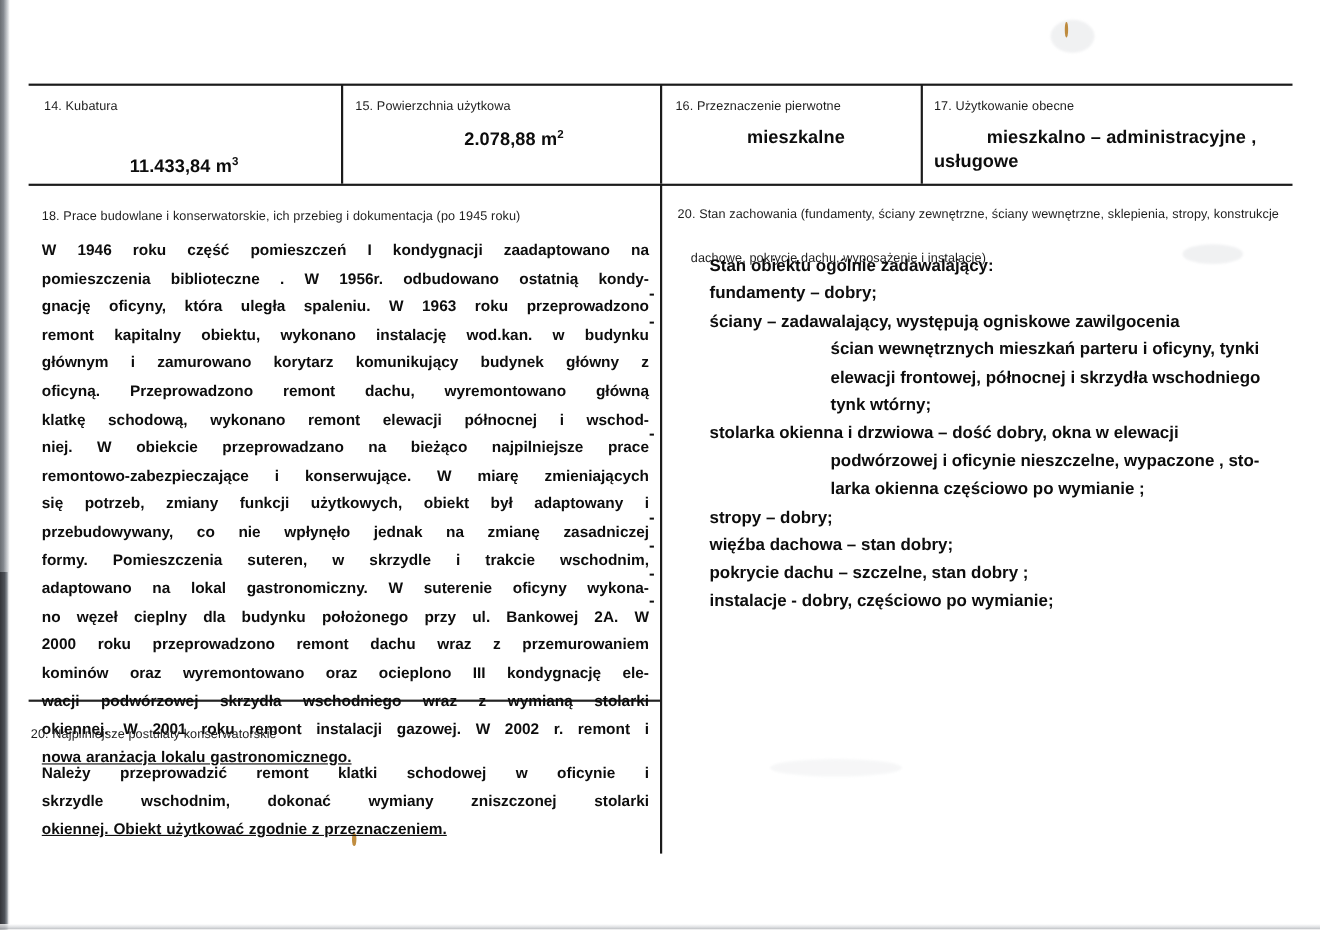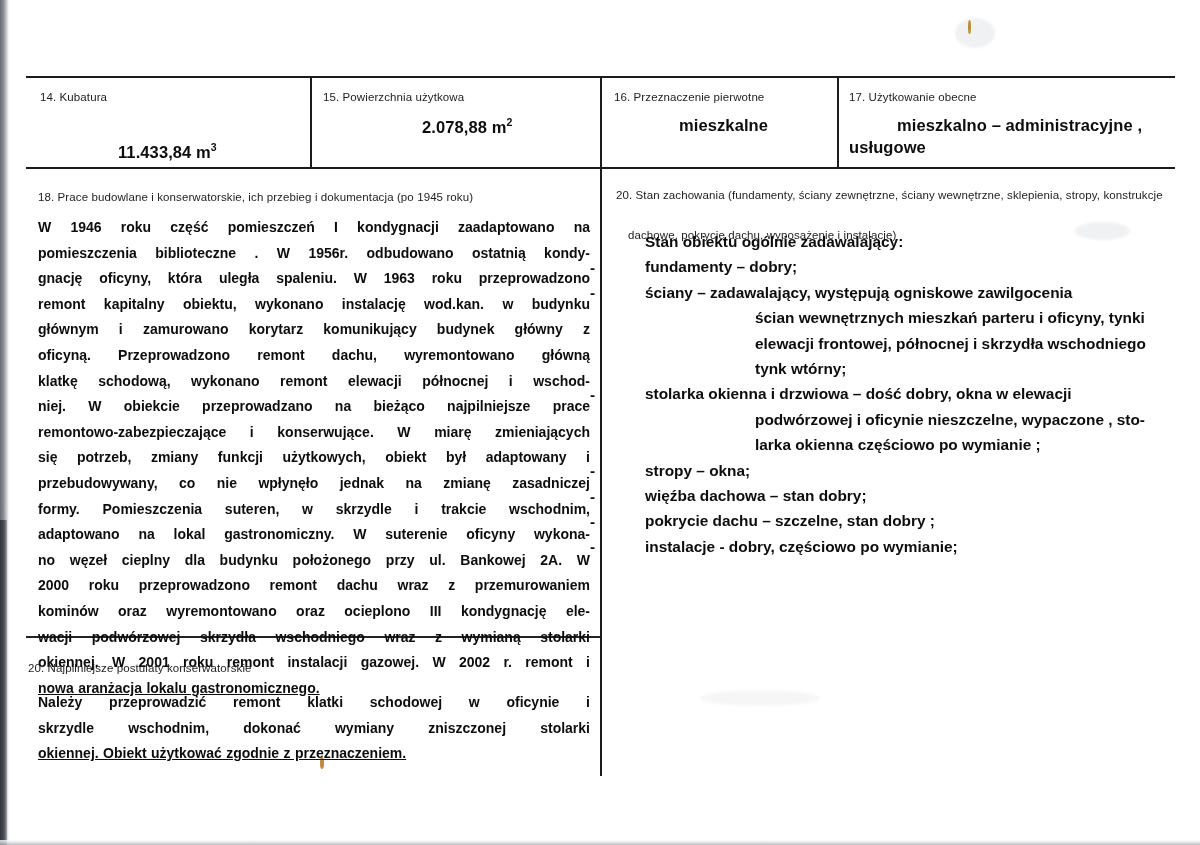--- a/index.html
+++ b/index.html
@@ -229,21 +229,21 @@
       <span class="cont">tynk  wtórny;</span>
     </span>
 
     <span class="cond-item">
       <span class="lead j">stolarka  okienna  i  drzwiowa –  dość dobry, okna w elewacji</span>
       <span class="cont">podwórzowej i oficynie nieszczelne, wypaczone , sto-</span>
       <span class="cont">larka okienna  częściowo po wymianie ;</span>
     </span>
 
     <span class="cond-item">
-      <span class="lead">stropy – okna;</span>
+      <span class="lead">stropy – dobry;</span>
     </span>
 
     <span class="cond-item">
       <span class="lead">więźba  dachowa –  stan dobry;</span>
     </span>
 
     <span class="cond-item">
       <span class="lead">pokrycie dachu – szczelne, stan dobry ;</span>
     </span>
 

